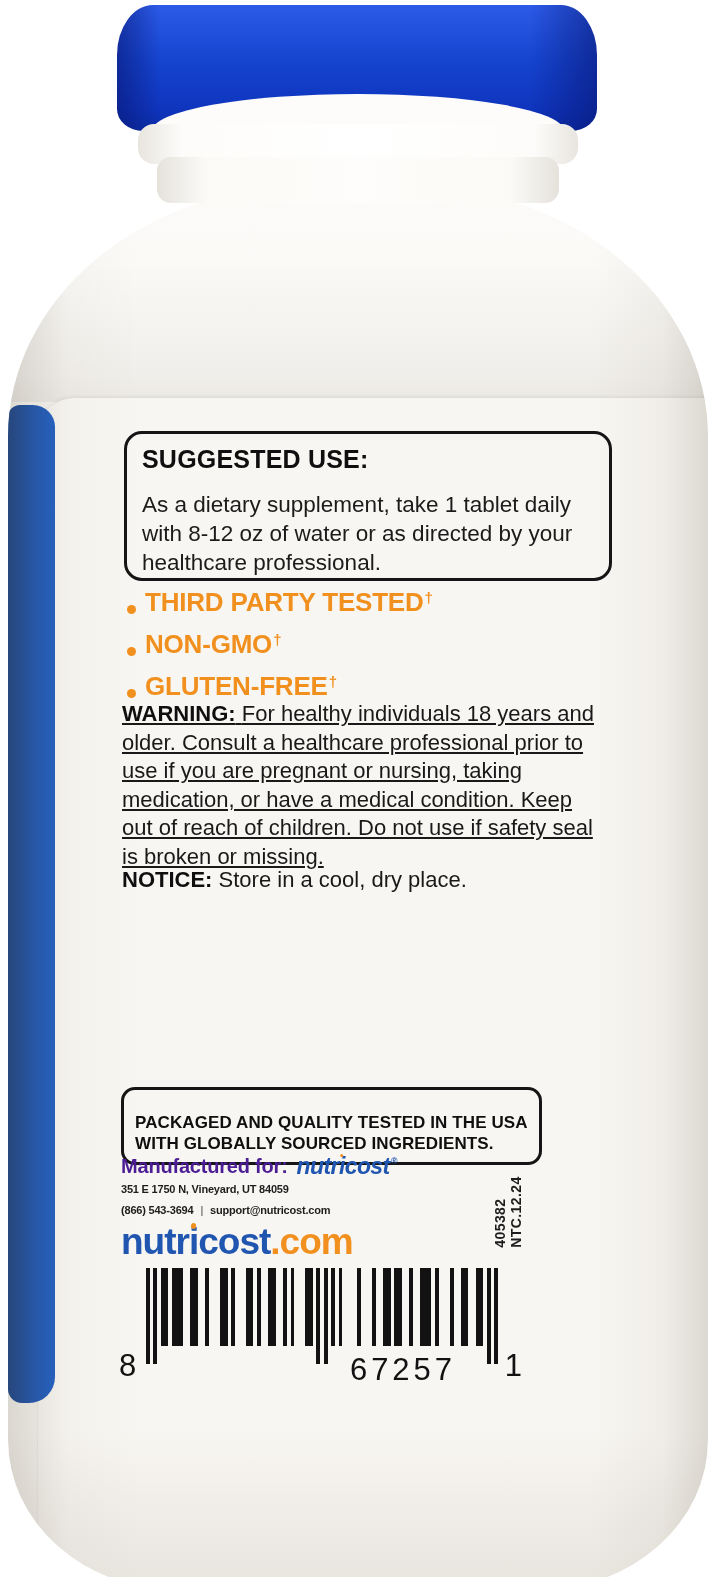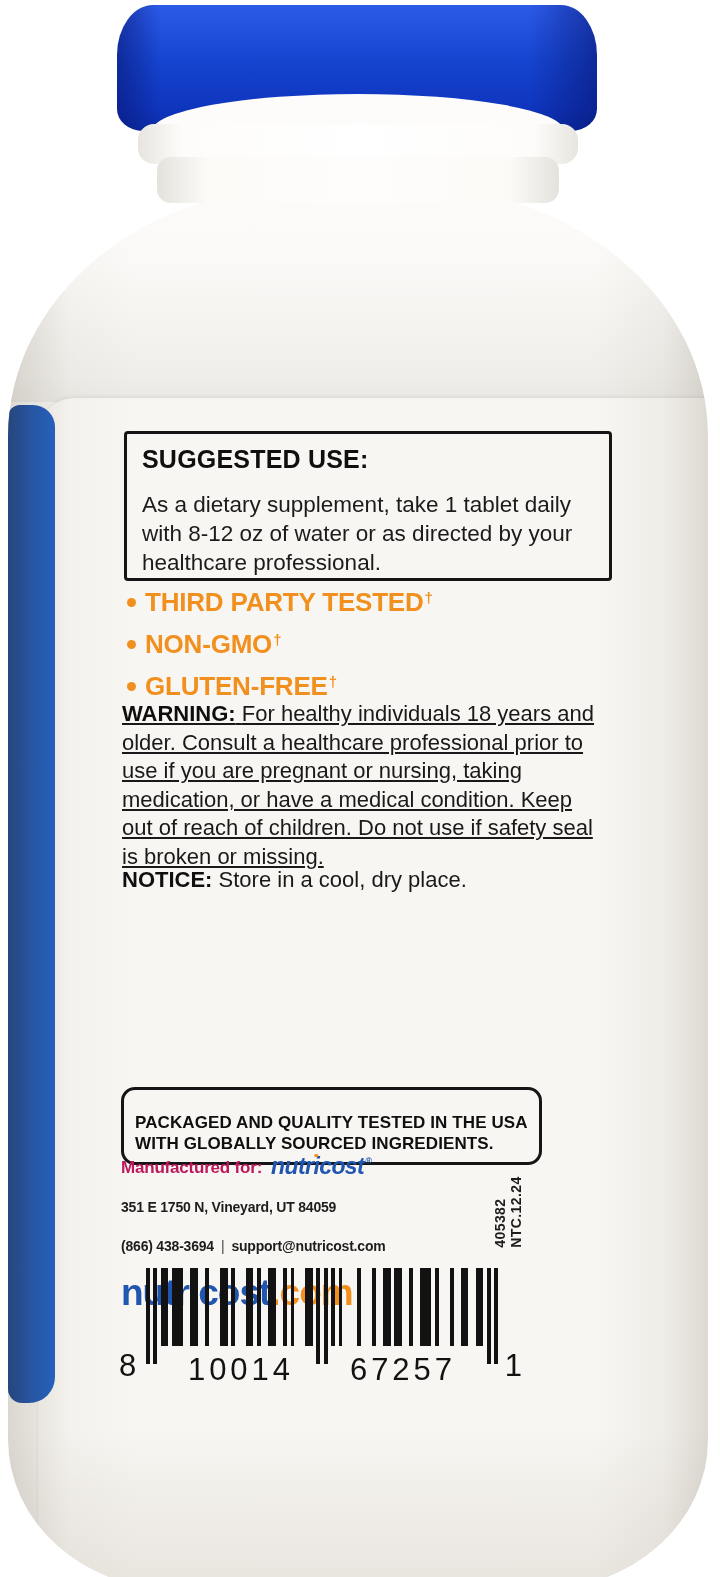--- a/index.html
+++ b/index.html
@@ -67,46 +67,46 @@
   }
   .vignette{
     position:absolute;inset:0;pointer-events:none;
     background:linear-gradient(90deg, rgba(110,100,82,0.20) 0px, rgba(110,100,82,0.03) 60px, rgba(0,0,0,0) 130px, rgba(0,0,0,0) 585px, rgba(110,100,82,0.06) 655px, rgba(110,100,82,0.20) 700px);
     border-radius:inherit;
   }
   
   .content{position:absolute;inset:0;z-index:10;}
   .use-box{
     position:absolute;left:124px;top:431px;width:452px;
-    border:3.5px solid #151515;border-radius:4px;padding:11px 15px 1px 15px;
+    border:3.5px solid #151515;border-radius:18px;padding:11px 15px 1px 15px;
     background:transparent;
   }
   .use-heading{font-size:25px;font-weight:800;letter-spacing:.2px;color:#0f0f0f;}
   .use-body{font-size:22.5px;line-height:29px;margin-top:16px;color:#1b1b1b;}
   .features{position:absolute;left:127px;top:588px;}
-  .feature{display:flex;align-items:flex-start;margin-bottom:10px;color:var(--orange);}
+  .feature{display:flex;align-items:center;margin-bottom:10px;color:var(--orange);}
   .feature .dot{width:9px;height:9px;border-radius:50%;background:var(--orange);margin:10px 9px 0 0;flex:0 0 auto;}
   .feature .txt{font-size:26px;font-weight:800;letter-spacing:-.2px;line-height:28px;}
   .feature .dagger{font-size:15px;font-weight:700;position:relative;top:-8px;margin-left:1px;}
   .warning{position:absolute;left:122px;top:700px;width:478px;font-size:22px;line-height:28.5px;color:#191919;text-decoration:underline;}
   .warning .w-label, .notice .n-label{font-weight:800;color:#0f0f0f;}
   .notice{position:absolute;left:122px;top:866px;width:478px;font-size:22px;line-height:28px;color:#191919;}
   .quality-box{
     position:absolute;left:121px;top:1087px;
     border:3px solid #151515;border-radius:14px;padding:22px 11px 8px 11px;
   }
   .quality-box .q-line{font-size:17px;font-weight:800;line-height:21px;letter-spacing:.1px;white-space:nowrap;color:#0f0f0f;}
   .mfr{position:absolute;left:121px;top:1152px;}
   .mfr-row1{display:flex;align-items:baseline;}
-  .mfr-prefix{font-size:17px;font-weight:700;letter-spacing:-.2px;color:#be185d;margin-right:9px;}
+  .mfr-prefix{font-size:20px;font-weight:700;letter-spacing:-.2px;color:#4c1d95;margin-right:9px;}
   .brand-sm{font-size:23px;font-weight:800;letter-spacing:-.6px;color:var(--brand-blue);position:relative;top:1px;font-style:italic;}
   .brand-sm .reg{font-size:9px;font-weight:700;position:relative;top:-10px;margin-left:1px;}
-  .mfr-line{font-size:14px;font-weight:700;letter-spacing:-.2px;line-height:21px;color:#1d1d1d;margin-top:18px;}
+  .mfr-line{font-size:11px;font-weight:700;letter-spacing:-.2px;line-height:21px;color:#1d1d1d;margin-top:0;}
   .mfr-divider{margin:0 7px;font-weight:400;color:#444;}
-  .brand-big{margin-top:16px;font-size:37px;font-weight:800;letter-spacing:-1px;line-height:40px;}
+  .brand-big{margin-top:1px;font-size:37px;font-weight:800;letter-spacing:-1px;line-height:40px;}
   .brand-big .bb-name{color:var(--brand-blue);}
   .brand-big .bb-tld{color:var(--orange);}
   .logo-i{position:relative;display:inline-block;}
   .logo-i::after{
     content:"";position:absolute;left:50%;transform:translateX(-50%);
     top:.035em;width:.16em;height:.16em;border-radius:50%;background:var(--orange);
   }
   .side-code{position:absolute;left:462px;top:1166px;width:92px;height:92px;display:flex;align-items:center;justify-content:center;}
   .side-code .rot{transform:rotate(-90deg);font-size:14px;font-weight:700;line-height:16px;letter-spacing:.4px;color:#1d1d1d;white-space:nowrap;}
   .barcode{position:absolute;left:146px;top:1268px;width:352px;height:116px;}
@@ -171,21 +171,21 @@
       <div class="q-line">WITH GLOBALLY SOURCED INGREDIENTS.</div>
     </div>
 
     <div class="mfr">
       <div class="mfr-row1">
         <span class="mfr-prefix">Manufactured for:</span>
         <span class="brand-sm"><span>nutr</span><span class="logo-i">i</span><span>cost</span><span class="reg">®</span></span>
       </div>
       <div class="mfr-line">351 E 1750 N, Vineyard, UT 84059</div>
       <div class="mfr-line">
-        <span>(866) 438-3694</span><span class="mfr-divider">|</span><span>support@nutricost.com</span>
+        <span>(866) 543-3694</span><span class="mfr-divider">|</span><span>support@nutricost.com</span>
       </div>
       <div class="brand-big">
         <span class="bb-name"><span>nutr</span><span class="logo-i">i</span><span>cost</span></span><span class="bb-tld">.com</span>
       </div>
     </div>
 
     <div class="side-code">
       <div class="rot">
         <div>405382</div>
         <div>NTC.12.24</div>
@@ -233,19 +233,18 @@
           <rect x="78" y="0" width="1" height="78"></rect>
           <rect x="82" y="0" width="1" height="78"></rect>
           <rect x="85" y="0" width="1" height="78"></rect>
           <rect x="86" y="0" width="1" height="78"></rect>
           <rect x="89" y="0" width="1" height="78"></rect>
           <rect x="90" y="0" width="1" height="78"></rect>
           <rect x="92" y="0" width="1" height="96"></rect>
           <rect x="94" y="0" width="1" height="96"></rect>
         </svg>
       <span class="bc-digit bc-first">8</span>
-      <span class="bc-digit bc-left">10014</span>
       <span class="bc-digit bc-right">67257</span>
       <span class="bc-digit bc-last">1</span>
     </div>
 
   </div>
 </div>
 
 </body></html>

